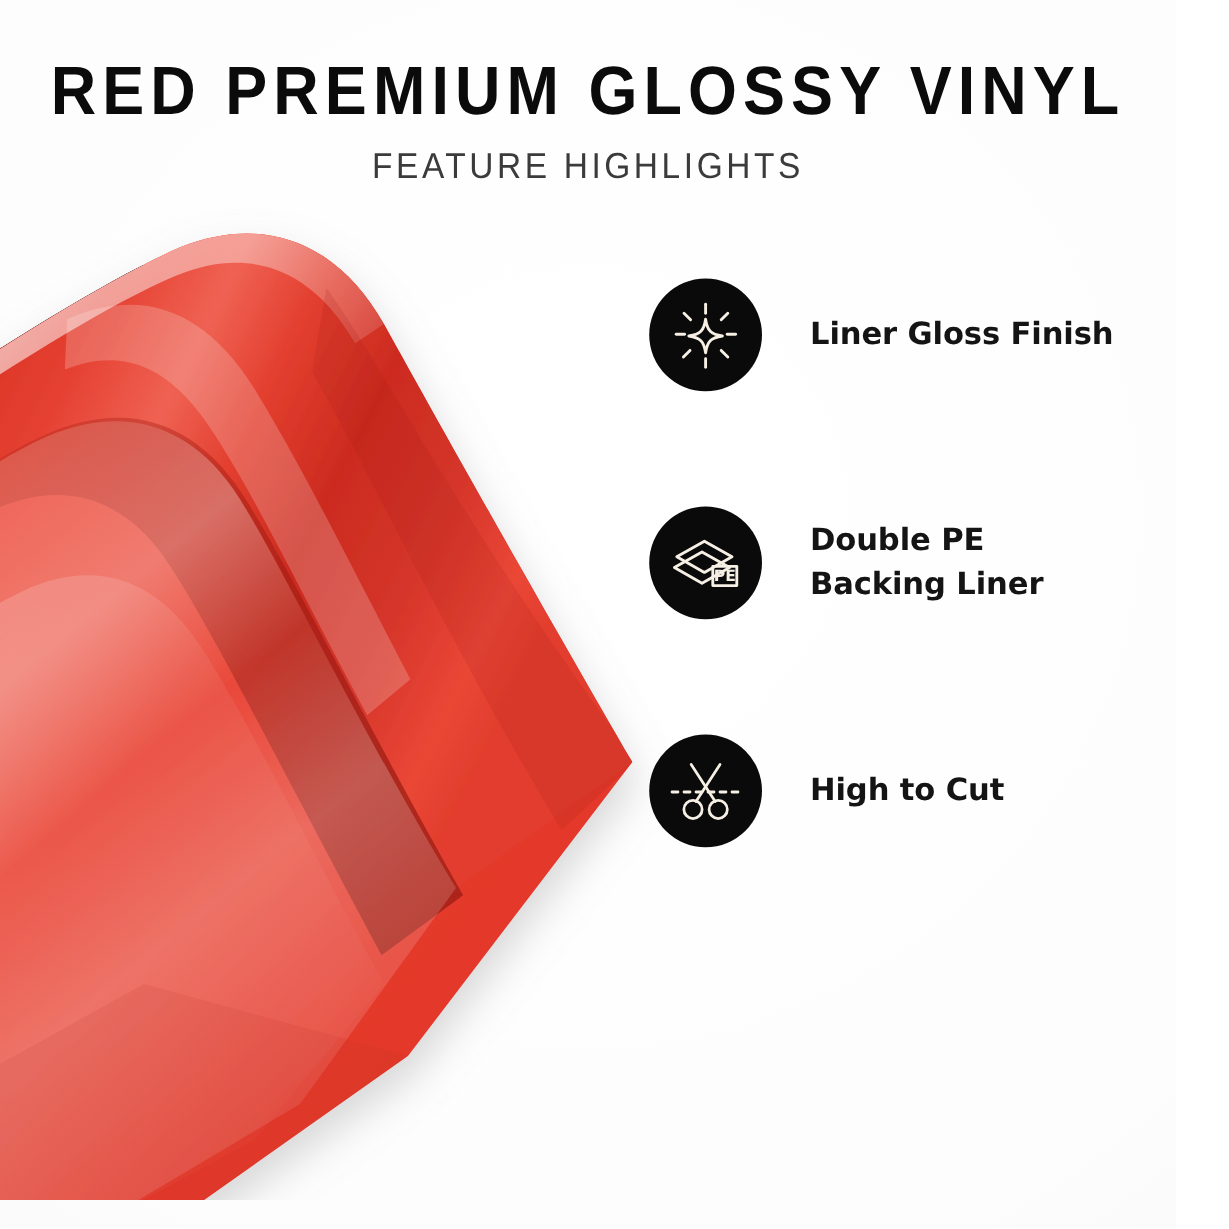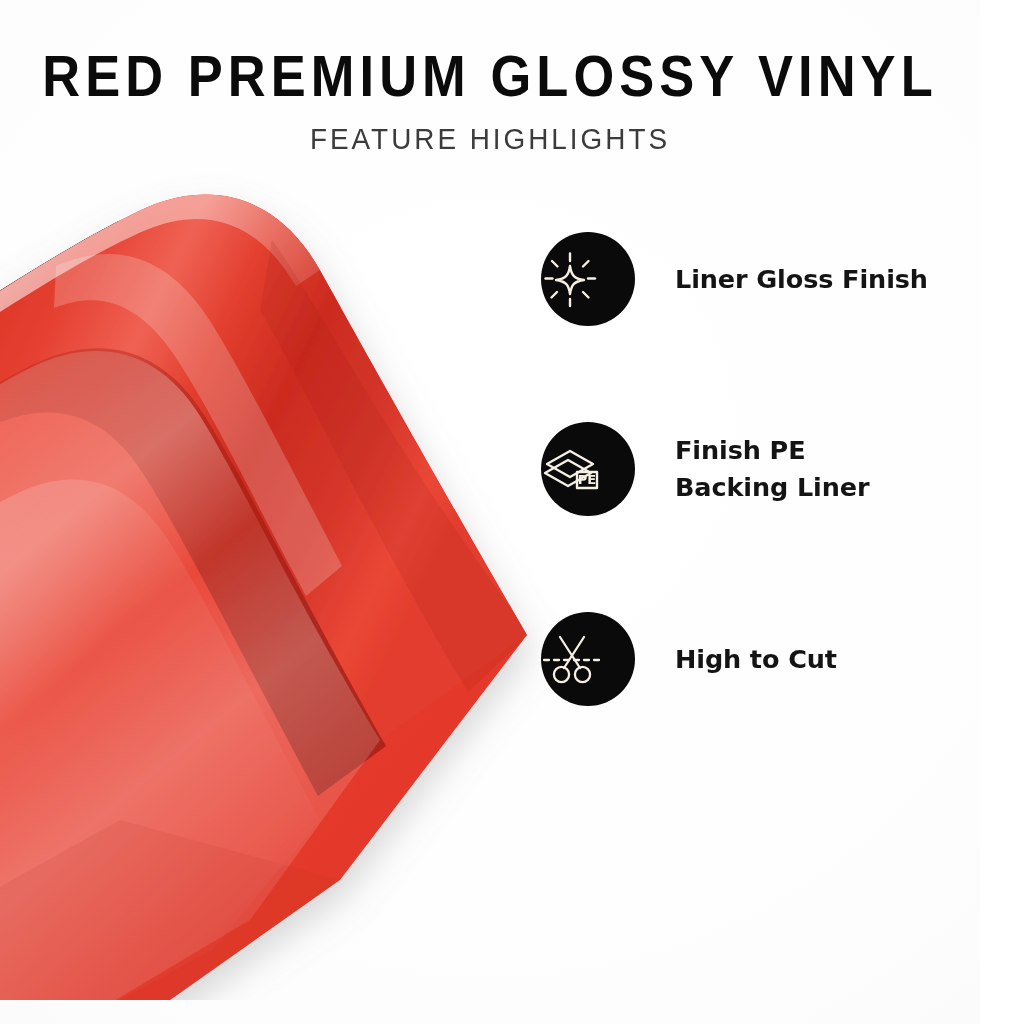--- a/index.html
+++ b/index.html
@@ -66,21 +66,21 @@
     gap:40px;
     height:94px;
     margin-bottom:96px;
   }
   .feature-row:last-child{margin-bottom:0;}
   .icon-badge{
     flex:0 0 auto;
     width:94px;height:94px;
     border-radius:50%;
     background:#0a0a0a;
-    display:flex;align-items:center;
+    display:flex;align-items:center;justify-content:center;
   }
   .icon-badge svg{display:block;}
   .feature-label{
     font-family:"DejaVu Sans","Liberation Sans",sans-serif;
     font-weight:700;
     font-size:25.5px;
     line-height:37px;
     color:#141414;
     letter-spacing:-0.1px;
     white-space:pre-line;
@@ -256,21 +256,21 @@
         <svg width="60" height="56" viewBox="0 0 60 56" fill="none" stroke="#f6efe4" stroke-width="2.4" stroke-linecap="round" stroke-linejoin="round">
 
           <path d="M4 32 L27 19 L50 32 L27 45 Z"></path>
 
           <path d="M6 23 L29 10 L52 23 L29 36 Z"></path>
 
           <path d="M36 31 H56 V47 H36 Z"></path>
           <text x="46" y="43" font-family="DejaVu Sans, sans-serif" font-size="13" font-weight="700" fill="#f6efe4" stroke="none" text-anchor="middle">PE</text>
         </svg>
       </div>
-      <div class="feature-label">Finish PE
+      <div class="feature-label">Double PE
 Backing Liner</div>
     </div>
 
     <div class="feature-row">
       <div class="icon-badge">
         <svg width="62" height="58" viewBox="0 0 62 58" fill="none" stroke="#f6efe4" stroke-width="2.3" stroke-linecap="round" stroke-linejoin="round">
 
           <line x1="3" y1="30" x2="59" y2="30" stroke-dasharray="5 5"></line>
 
           <path d="M19 7 L39 38"></path>

